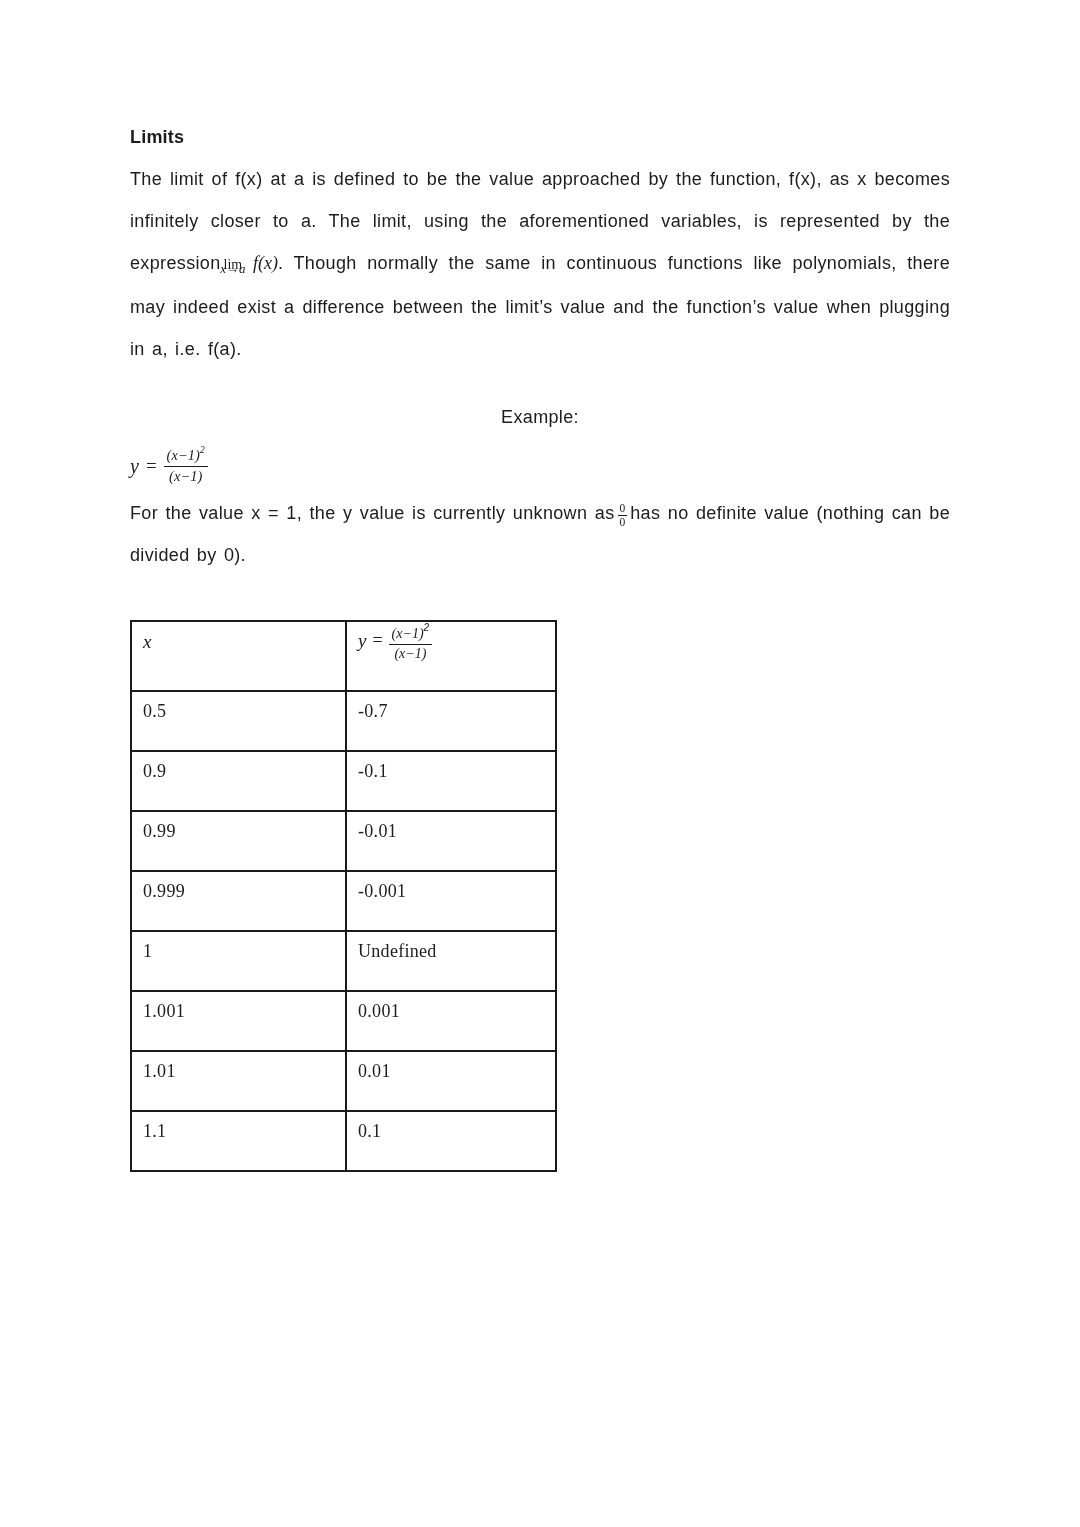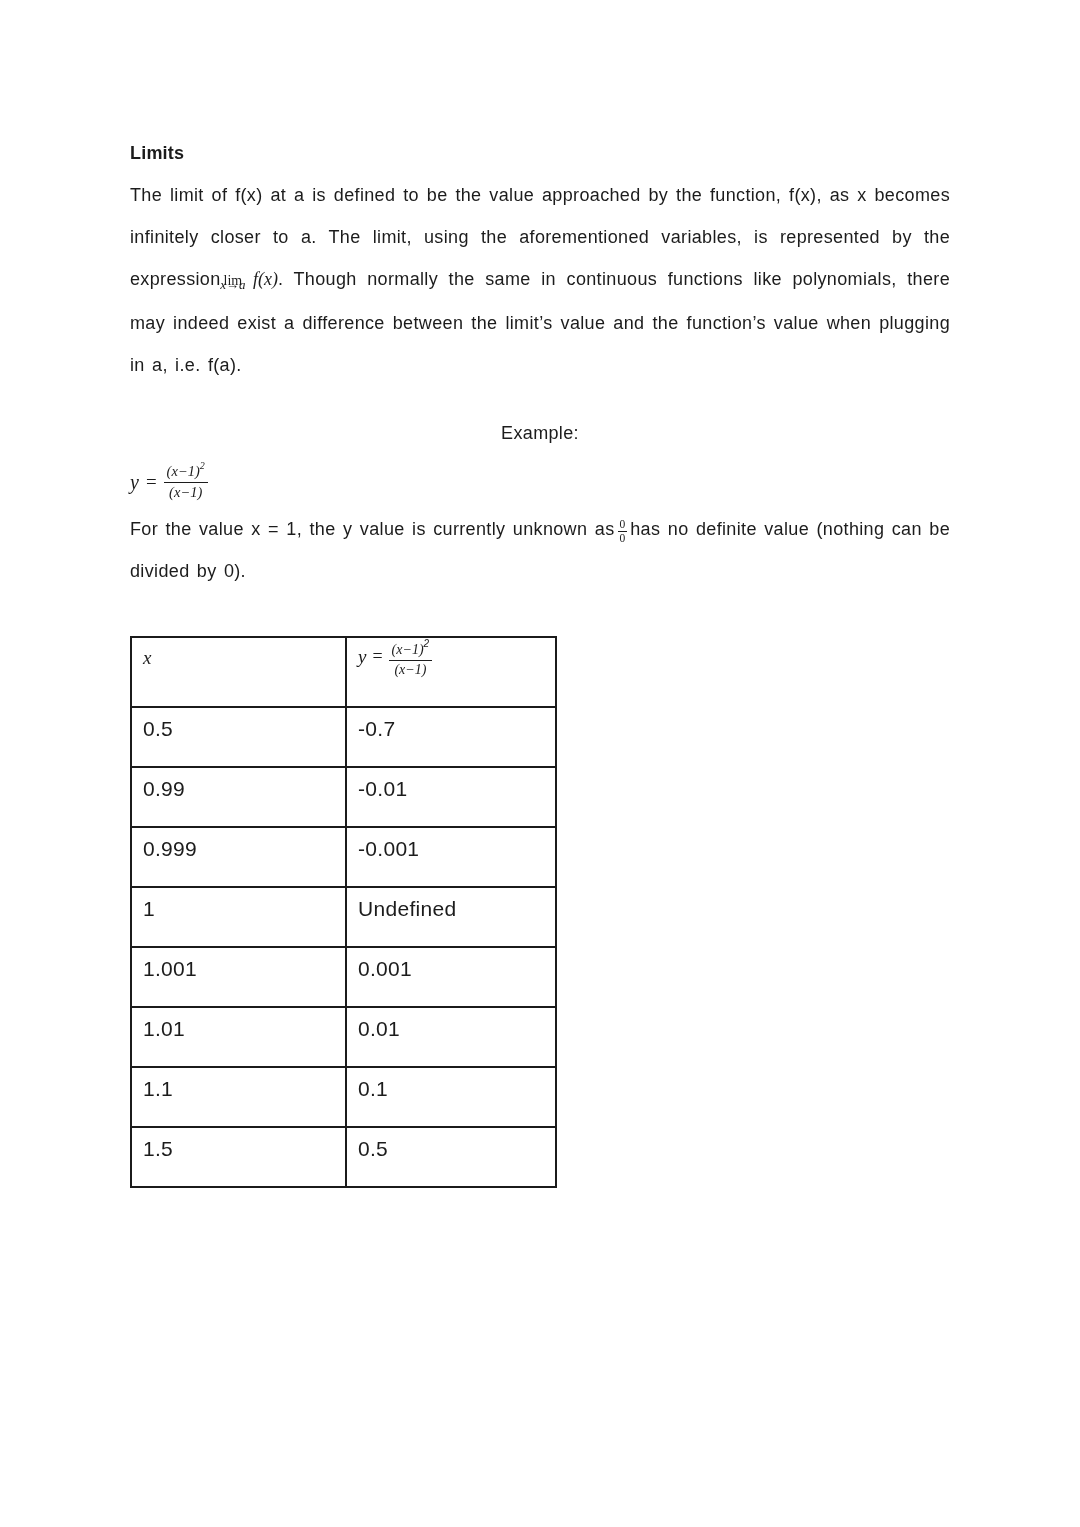--- a/index.html
+++ b/index.html
@@ -1,20 +1,20 @@
 <!DOCTYPE html>
 <html><head>
 <meta charset="utf-8">
 <style>
   html,body {margin:0; padding:0; background:#ffffff;}
   .page {
     width:1080px; height:1351px; box-sizing:border-box;
     padding:116px 130px 0 130px; background:#ffffff;
     font-family:"Liberation Sans", sans-serif; color:#1c1c1c;
-    overflow:hidden; position:relative;margin-top:16px;
+    overflow:hidden; position:relative;
   }
   .heading {
     font-size:18px; line-height:42px; margin:0; font-weight:bold;
     letter-spacing:0.2px;
   }
   .para {
     font-size:18px; line-height:42px; margin:0;
     text-align:justify; letter-spacing:0.35px; word-spacing:2px;
   }
   .para.nojust {text-align:center;}
@@ -52,21 +52,21 @@
   .ifrac .d {display:block; font-size:11.5px; padding-top:1px;}
   .gap-top {margin-top:42px;}
   
   table.values {border-collapse:collapse; margin-top:44px; table-layout:fixed;}
   table.values td {
     border:2px solid #1b1b1b; vertical-align:top; box-sizing:border-box;
     padding:9px 11px; background:#ffffff;
   }
   col.c1 {width:215px;} col.c2 {width:210px;}
   tr.hrow td {height:70px;}
-  tr.drow td {height:60px; font-size:21px; letter-spacing:0.3px;}
+  tr.drow td {height:60px; font-size:18px; letter-spacing:0.3px;font-family:Liberation Serif, serif;}
   .hx {font-size:19px;}
   .hformula {display:flex; align-items:flex-start;}
   .fy2 {font-size:19px; line-height:1;}
   .eq2 {font-family:"Liberation Serif", serif; font-size:18px; margin:0 6px; line-height:1;}
   .frac2 {vertical-align:top; margin-top:-5px;}
   .frac2 .num {font-size:14px;}
   .frac2 .den {font-size:14px;}
 </style>
 </head>
 <body>
@@ -108,20 +108,24 @@
                 <span class="den mi">(x−1)</span>
               </span>
             </span>
       </td>
     </tr>
     <tr class="drow">
       <td>0.5</td>
       <td>-0.7</td>
     </tr>
     <tr class="drow">
+      <td>0.9</td>
+      <td>-0.1</td>
+    </tr>
+    <tr class="drow">
       <td>0.99</td>
       <td>-0.01</td>
     </tr>
     <tr class="drow">
       <td>0.999</td>
       <td>-0.001</td>
     </tr>
     <tr class="drow">
       <td>1</td>
       <td>Undefined</td>
@@ -131,20 +135,16 @@
       <td>0.001</td>
     </tr>
     <tr class="drow">
       <td>1.01</td>
       <td>0.01</td>
     </tr>
     <tr class="drow">
       <td>1.1</td>
       <td>0.1</td>
     </tr>
-    <tr class="drow">
-      <td>1.5</td>
-      <td>0.5</td>
-    </tr>
   </tbody>
     </table>
 
 </div>
 
 </body></html>

